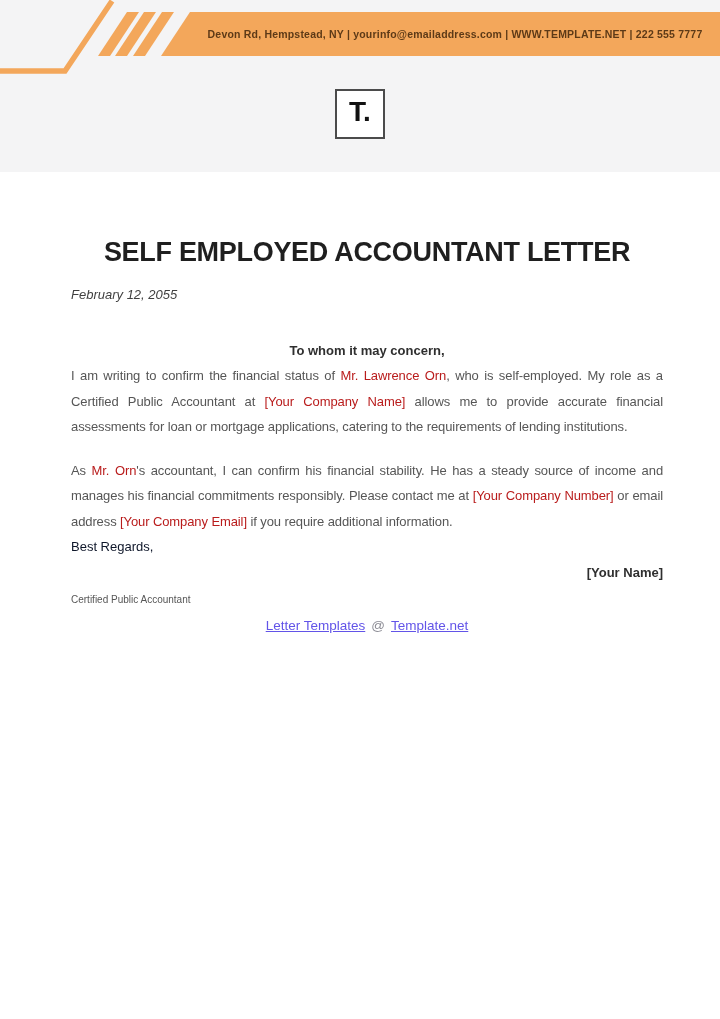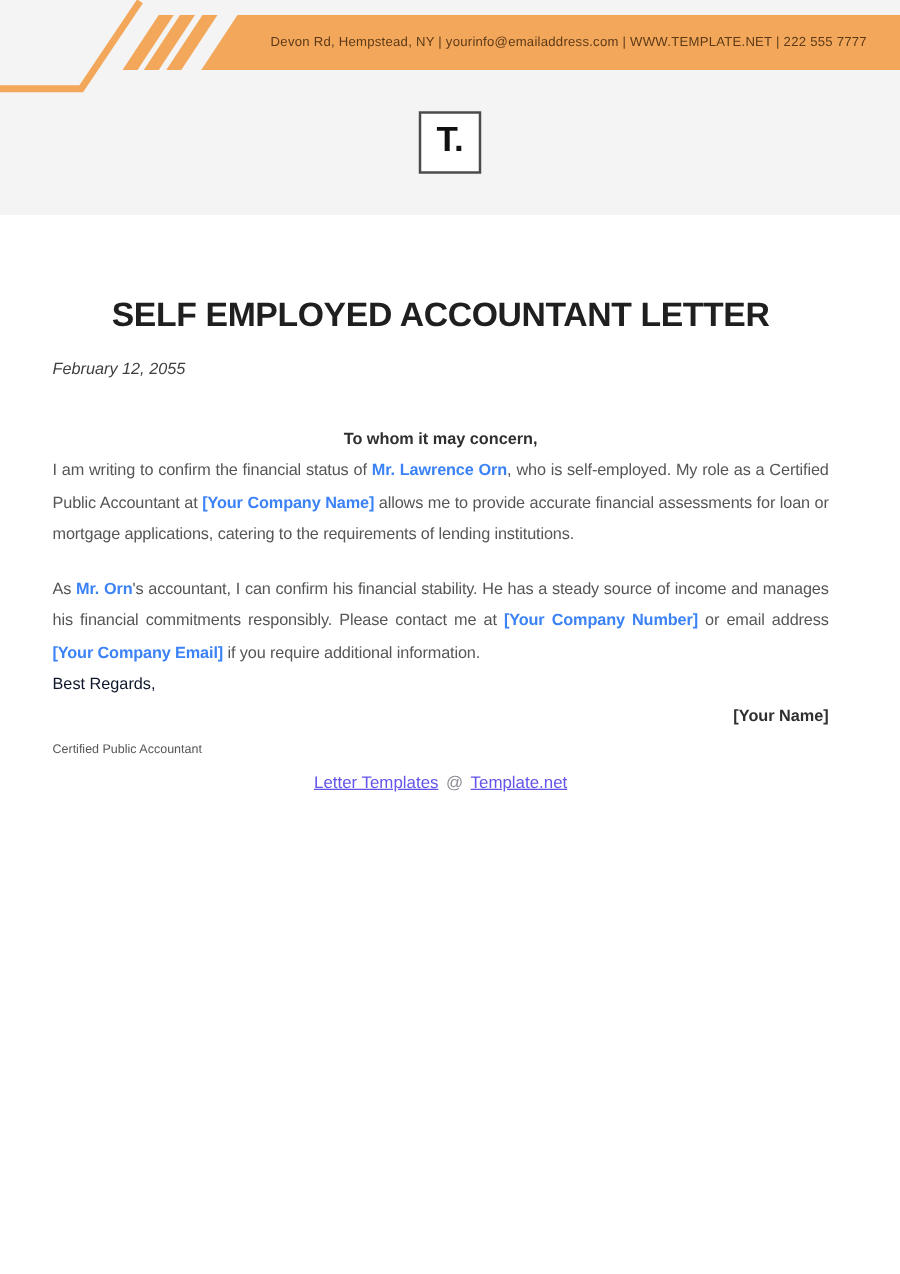--- a/index.html
+++ b/index.html
@@ -31,21 +31,21 @@
   .contact-bar {
     position: absolute;
     top: 12px; left: 200px; right: 10px;
     height: 44px;
     display: flex;
     align-items: center;
     justify-content: center;
   }
   .contact-text {
     font-size: 10.5px;
-    font-weight: normal;
+    font-weight: bold;
     letter-spacing: 0.2px;
     color: #5d3a17;
     white-space: nowrap;
   }
   .logo-box {
     position: absolute;
     top: 89px; left: 335px;
     width: 50px; height: 50px;
     background: #ffffff;
     border: 2px solid #4b4b4b;
@@ -57,20 +57,21 @@
     font-size: 28px;
     font-weight: bold;
     color: #111111;
     line-height: 1;
     transform: translateY(-2px);
   }
 
   
   .letter {
     padding: 0 57px 0 42px;
+    margin-left: 29px;
   }
   .letter-title {
     margin-top: 64px;
     text-align: center;
     font-size: 27px;
     font-weight: bold;
     letter-spacing: -0.3px;
     color: #1f1f1f;
     line-height: 1.25;
   }
@@ -90,22 +91,22 @@
     text-align: center;
   }
   .body-par {
     font-size: 13px;
     color: #565656;
     line-height: 25.5px;
     text-align: justify;
     letter-spacing: -0.1px;
   }
   .body-par .b {
-    font-weight: bold;
-    color: #3b82f6;
+    font-weight: normal;
+    color: #b91c1c;
   }
   .par-2 { margin-top: 18px; }
   .closing-line, .sig-name {
     font-size: 13px;
     line-height: 25.5px;
     color: #0f172a;
   }
   .sig-name { font-weight: bold; color: #2f2f2f; text-align: right; }
   .sig-title {
     margin-top: 5px;

